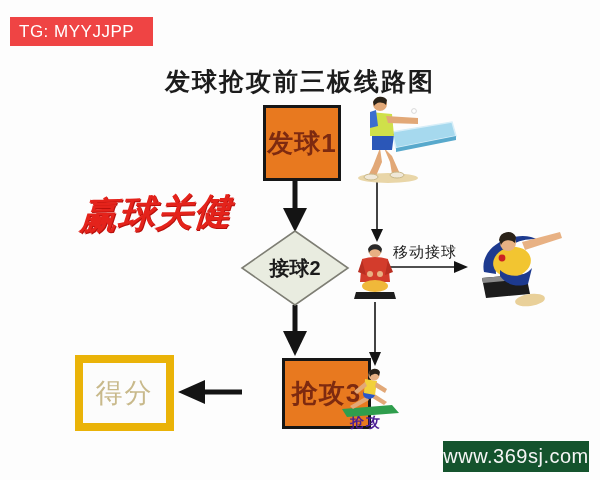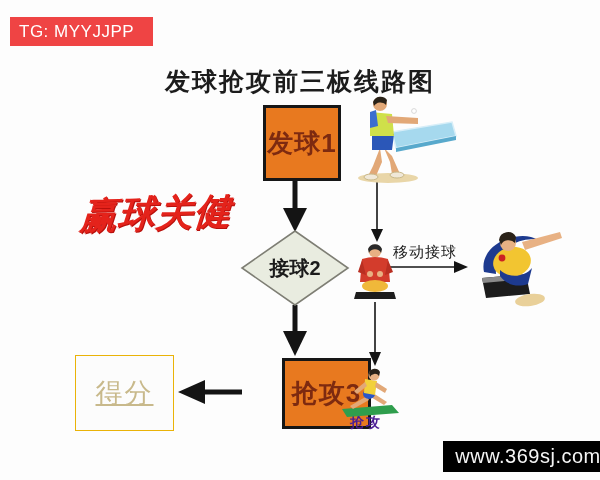--- a/index.html
+++ b/index.html
@@ -9,24 +9,23 @@
   }
   .abs{position:absolute;}
 
   
   .tg-badge{
     left:10px;top:17px;width:143px;height:29px;background:#ef4444;
     color:#ffffff;font-size:17px;line-height:29px;padding-left:9px;
     box-sizing:border-box;letter-spacing:.5px;
   }
   .site-badge{
-    left:443px;top:441px;width:146px;height:31px;background:#000000;
+    left:443px;top:441px;width:146px;height:31px;background:#14532d;
     color:#f5f5f5;font-size:20px;line-height:31px;text-align:center;
     letter-spacing:.5px;
-    padding-left:12px;
   }
 
   
   .title{
     left:0;top:42px;width:600px;text-align:center;color:#1c1c1c;
     font-size:25px;font-weight:bold;letter-spacing:2px;margin-top:23px;
   }
 
   
   .node{
@@ -34,23 +33,22 @@
     font-weight:bold;
   }
   .node-orange{
     background:#e8791f;border:3px solid #161616;color:#7d2a10;font-size:26px;
     letter-spacing:1px;
   }
   .serve-box{left:235px;top:105px;width:78px;height:76px;margin-left:28px;}
   .attack-box{left:242px;top:358px;width:89px;height:71px;margin-left:40px;}
   .score-box{
     left:75px;top:355px;width:99px;height:76px;background:#fcfcfc;
-    border:1px solid #eab308;color:#c8b98b;font-size:27px;font-weight:500;
+    border:8px solid #eab308;color:#c8b98b;font-size:27px;font-weight:500;
     letter-spacing:2px;
-    text-decoration:underline;
   }
   .diamond-wrap{left:240px;top:229px;width:110px;height:78px;}
   .diamond-label{
     left:240px;top:229px;width:110px;height:78px;display:flex;align-items:center;
     justify-content:center;color:#1b1b1b;font-size:20px;font-weight:600;
   }
 
   
   .win-key{
     left:80px;top:188px;width:210px;color:#e4231b;font-size:37px;font-weight:900;

